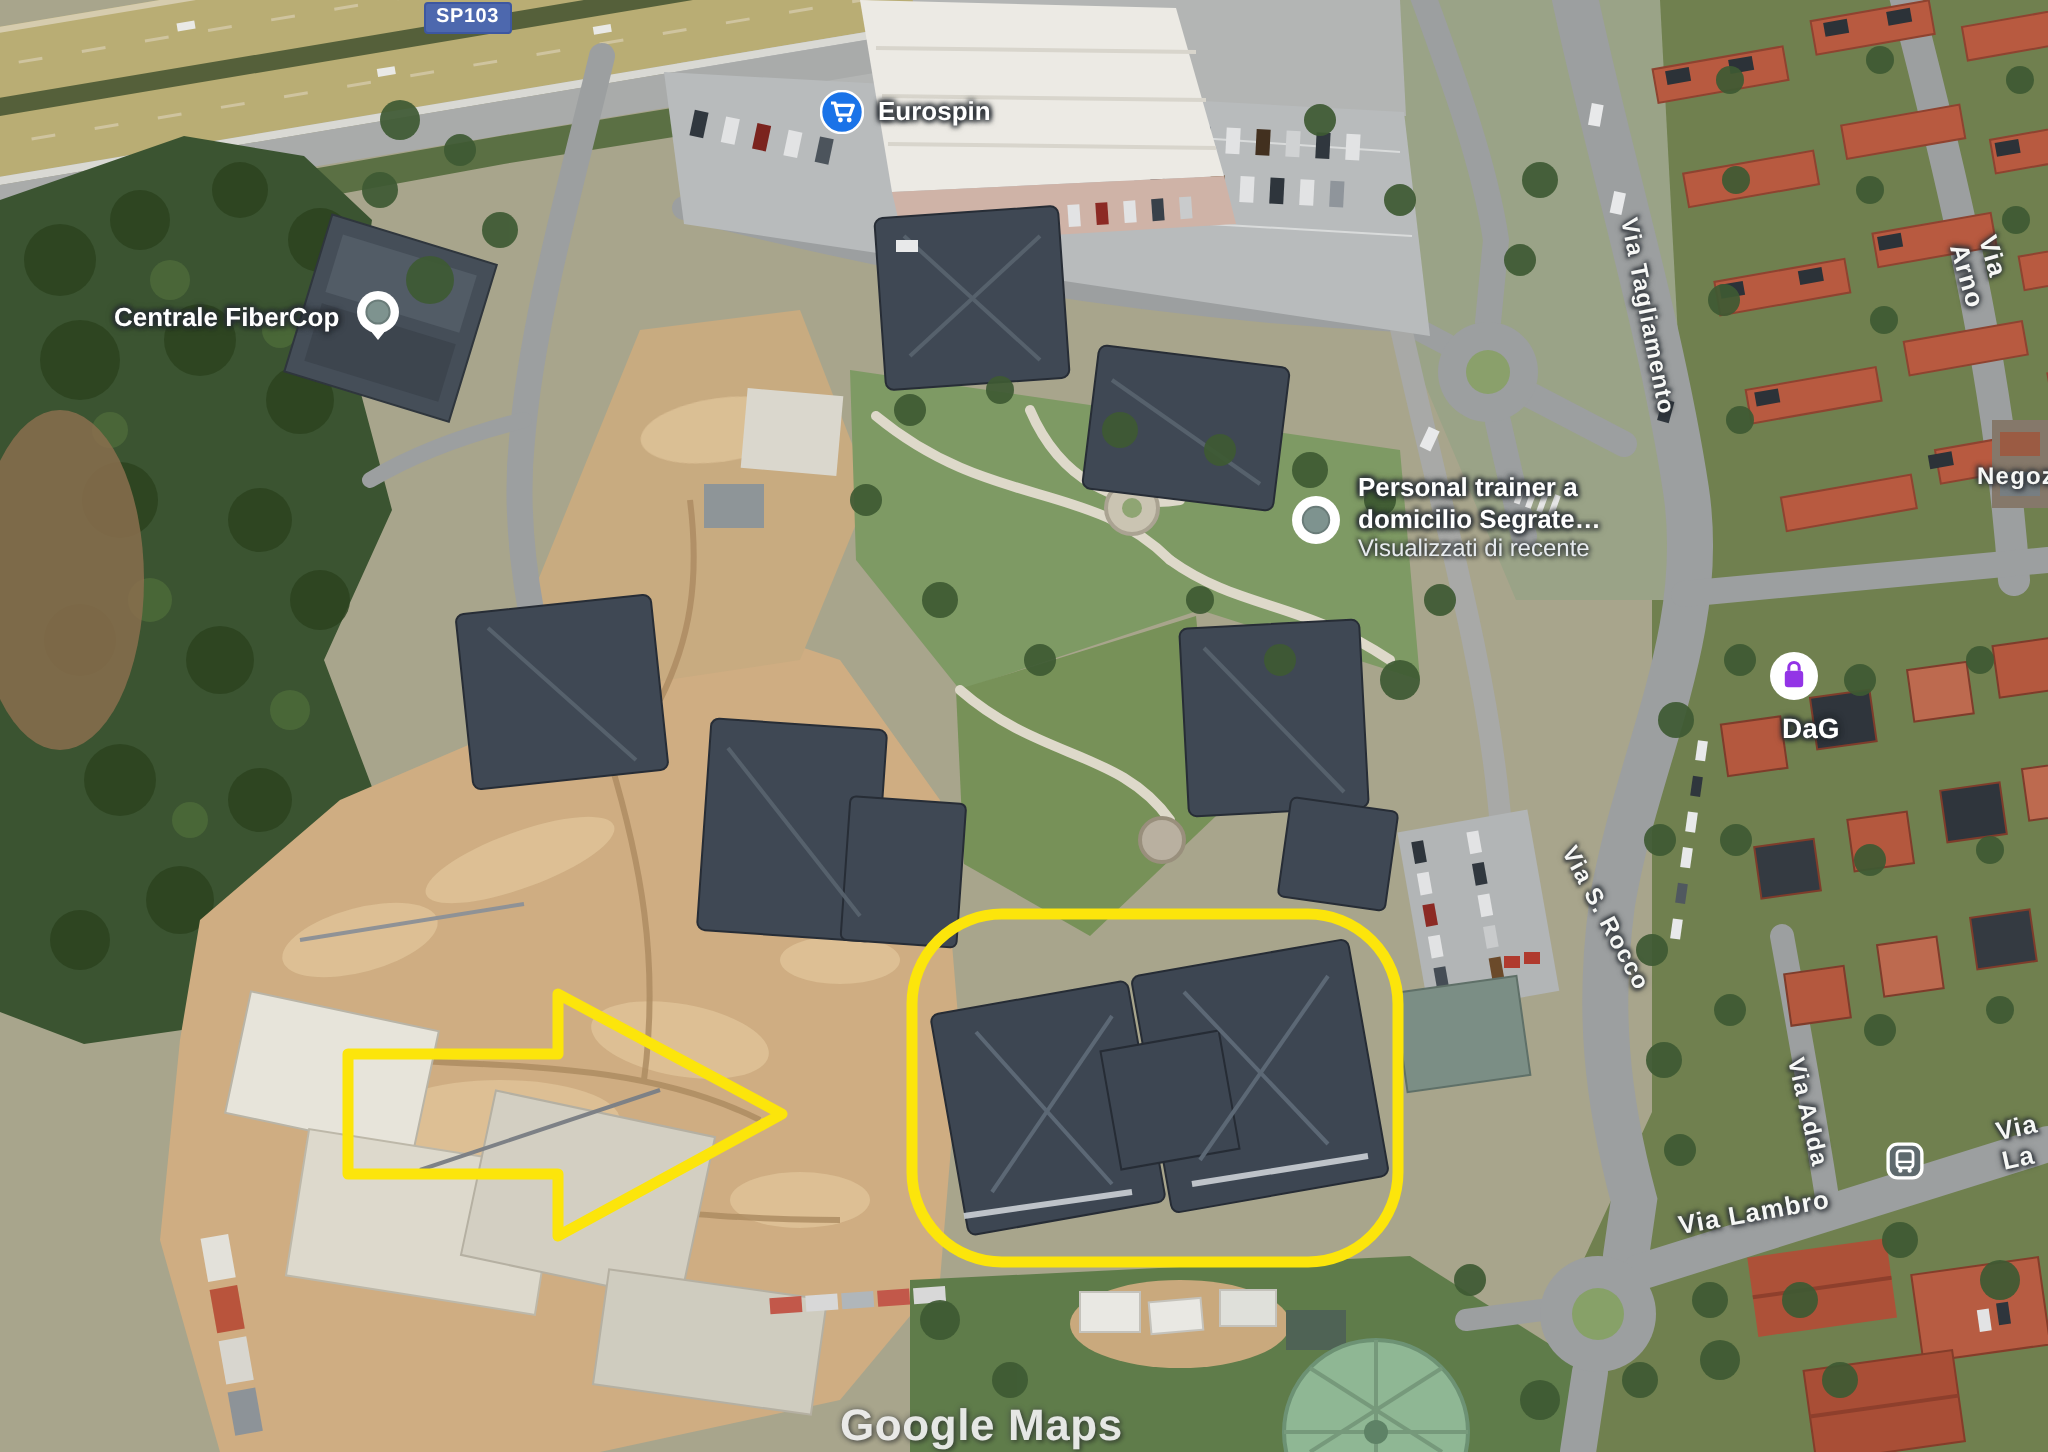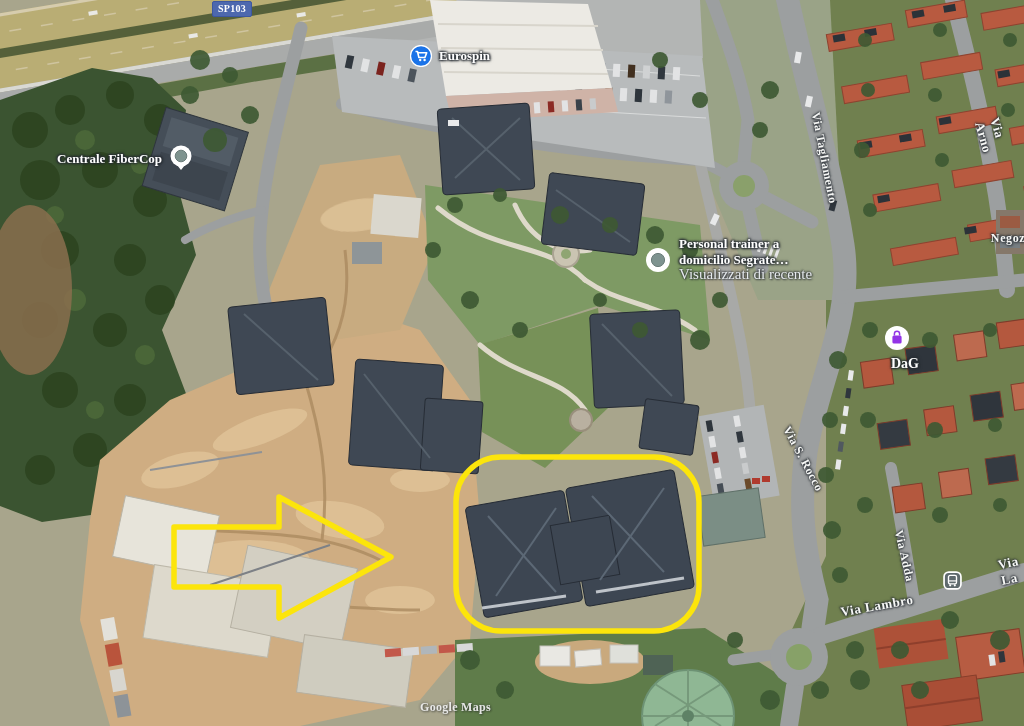--- a/index.html
+++ b/index.html
@@ -1,43 +1,43 @@
 <!DOCTYPE html>
 <html><head>
 <meta charset="utf-8">
 <style>
   html,body{margin:0;padding:0;background:#1c1e21;}
   .stage{
     position:relative;width:1024px;height:726px;overflow:hidden;
-    font-family:Liberation Serif, serif;cursor:grab;margin:0 auto;
+    font-family:Liberation Sans, sans-serif;cursor:grab;margin:0 auto;
     background:#a8a58c;
   }
   .stage svg.base{position:absolute;left:0;top:0;}
   .overlay{position:absolute;left:0;top:0;pointer-events:none;}
   .poi{position:absolute;display:flex;align-items:flex-start;}
   .poi-label{
     font-size:13px;font-weight:bold;color:#fff;line-height:16px;
     text-shadow:-1px -1px 2px rgba(42,48,54,.9),1px -1px 2px rgba(42,48,54,.9),
                 -1px 1px 2px rgba(42,48,54,.9),1px 1px 2px rgba(42,48,54,.9),0 0 4px rgba(0,0,0,.55);
   }
   .poi-meta{
-    font-size:15px;font-weight:normal;color:#e7ebee;line-height:13px;
+    font-size:12px;font-weight:normal;color:#e7ebee;line-height:13px;
     text-shadow:0 0 2px rgba(40,44,48,.95),1px 1px 2px rgba(40,44,48,.85),-1px -1px 2px rgba(40,44,48,.7);
   }
   .street{
     position:absolute;font-size:12px;font-weight:bold;letter-spacing:.6px;color:#f6f7f5;
     text-shadow:0 0 2px rgba(52,58,64,.95),1px 1px 2px rgba(45,50,56,.9),-1px -1px 2px rgba(45,50,56,.85),0 0 4px rgba(0,0,0,.45);
     transform:translate(-50%,-50%) rotate(var(--r,0deg));
   }
   .route-badge{
     position:absolute;background:#4d68ae;border:1px solid #3d57a0;border-radius:2px;
     color:#fff;font-size:10px;font-weight:bold;padding:1px 5px 2px;letter-spacing:.3px;
   }
   .watermark{
-    position:absolute;font-size:12px;font-weight:bold;color:#ededed;opacity:.95;letter-spacing:.3px;
+    position:absolute;font-size:22px;font-weight:bold;color:#ededed;opacity:.95;letter-spacing:.3px;
     text-shadow:0 0 3px rgba(60,64,67,.8),1px 1px 2px rgba(0,0,0,.4);
   }
   .icon{display:inline-block;line-height:0;}
 </style>
 </head>
 <body>
 
 <div class="stage">
 
   <svg class="base" width="1024" height="726" viewBox="0 0 1024 726">

